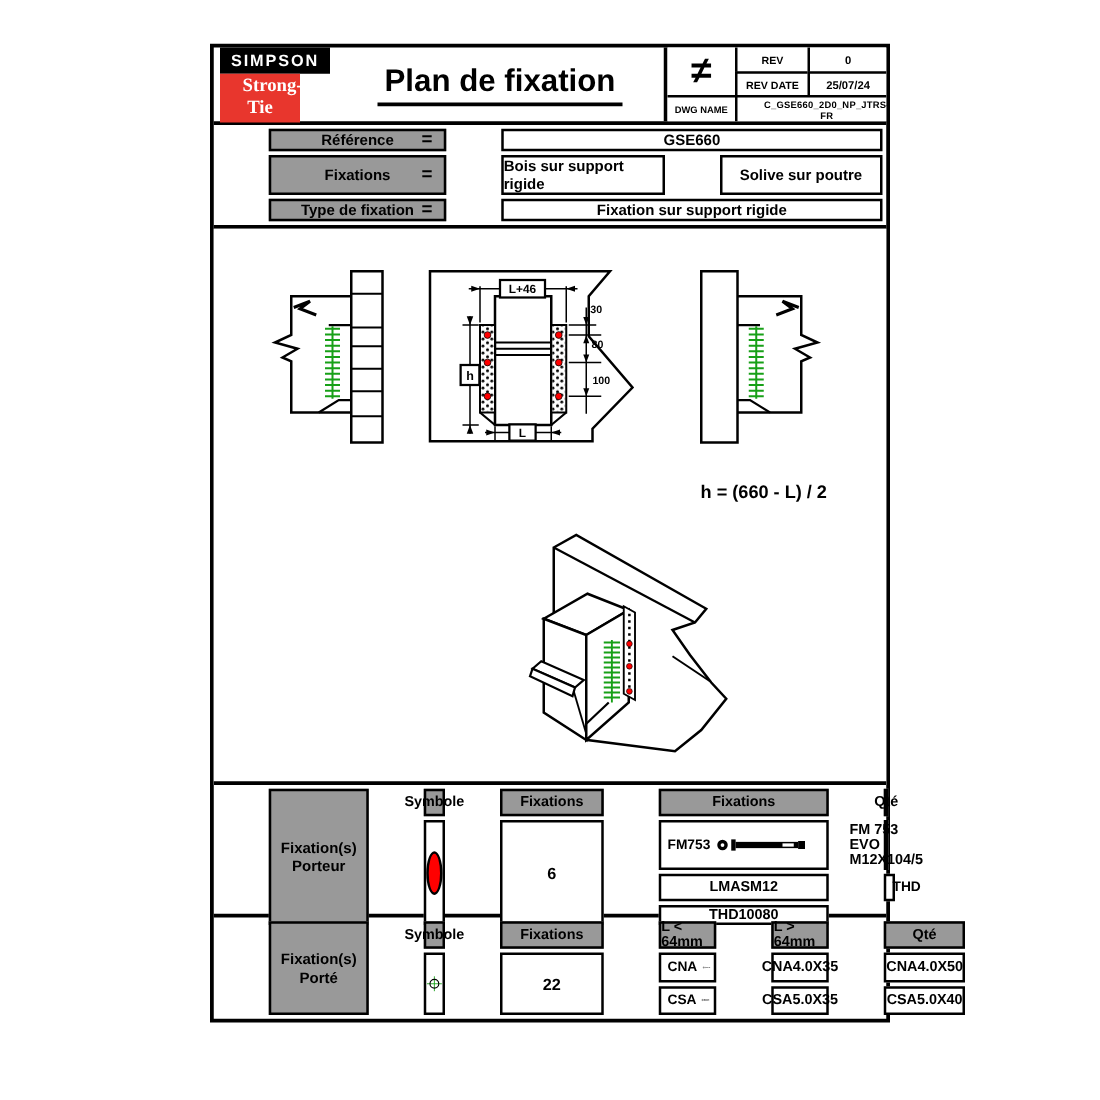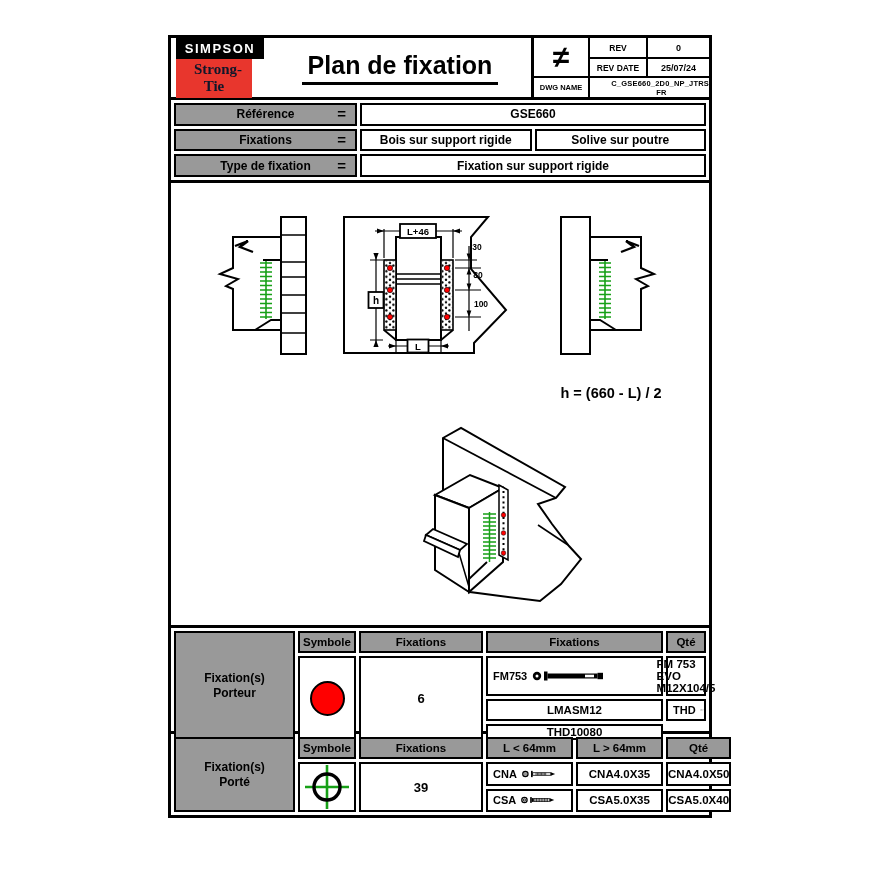--- a/index.html
+++ b/index.html
@@ -4,35 +4,35 @@
 <style>
   * { margin:0; padding:0; box-sizing:border-box; }
   html,body { width:880px; height:880px; background:#fff; font-family:"Liberation Sans",sans-serif; }
   .page { position:relative; width:880px; height:880px; background:#fff; overflow:hidden; }
   .doc { position:absolute; left:168px; top:35px; width:544px; height:783px; border:3px solid #000; background:#fff; }
 
   
   .sec-header { height:62px; border-bottom:3px solid #000; display:flex; }
   .logo-wrap { width:98px; padding:3px 0 3px 5px; display:flex; flex-direction:column; justify-content:center; }
   .logo-black { background:#000; color:#fff; font-size:13px; font-weight:bold; letter-spacing:1.5px; text-align:center; padding:3px 2px; width:88px; }
-  .logo-red { background:#e8362d; color:#0f172a; font-family:"Liberation Serif",serif; font-size:15px; font-weight:bold; text-align:center; padding:2px 18px 3px; width:76px; }
+  .logo-red { background:#e8362d; color:#ffffff; font-family:"Liberation Serif",serif; font-size:15px; font-weight:bold; text-align:center; padding:2px 18px 3px; width:64px; }
   .title-wrap { flex:1; display:flex; align-items:center; justify-content:center; }
   .doc-title { font-size:25px; font-weight:bold; border-bottom:3px solid #000; padding:0 6px 2px;text-align:right; }
   .rev-block { width:178px; border-left:3px solid #000; display:grid;
     grid-template-columns:54px 58px 1fr; grid-template-rows:19px 19px 1fr; }
   .rt { display:flex; align-items:center; justify-content:center; font-weight:bold; background:#fff; }
   .proj-cell { grid-row:1/3; grid-column:1; font-size:30px; line-height:1; }
   .bl { border-left:2px solid #000; } .bt { border-top:2px solid #000;text-align:center; }
   .rt-lab { font-size:8.5px; } .rt-val { font-size:9px; }
   .dwg-lab { font-size:7.5px; } .dwg-val { grid-column:2/4; font-size:7.5px; letter-spacing:.2px;padding-left:24px; }
 
   
   .sec-info { height:83px; border-bottom:3px solid #000; display:grid; grid-template-rows:1fr 1fr 1fr; gap:3px; padding:3px; }
   .info-row { display:grid; grid-template-columns:183px 1fr; gap:3px; }
-  .cell { border:2px solid #000; background:#fff; display:flex; align-items:center; justify-content:center; font-weight:bold; font-size:12px; }
+  .cell { border:2px solid #000; background:#fff; display:flex; align-items:center; justify-content:center; font-weight:bold; font-size:12px;margin-left:41px; }
   .gcell { background:#999; }
   .lblcell { position:relative; }
   .lblcell .eq { position:absolute; right:9px; top:50%; transform:translateY(-54%); font-size:15px; font-weight:bold; }
   .split2 { display:grid; grid-template-columns:1fr 1fr; gap:3px; }
 
   
   .sec-canvas { height:445px; border-bottom:3px solid #000; position:relative; background:#fff; }
   .sec-canvas svg { display:block; }
   text { font-family:"Liberation Sans",sans-serif; font-weight:bold; fill:#000; }
 
@@ -290,17 +290,17 @@
           <rect x="16" y="4.5" width="2.6" height="9" fill="#000"></rect>
           <rect x="18.6" y="6" width="2.4" height="6" fill="#000"></rect>
           <rect x="21" y="7" width="26" height="4" fill="none" stroke="#000" stroke-width="1.3"></rect>
           <path d="M23.5 6 V12 M26 6 V12 M28.5 6 V12 M31 6 V12 M33.5 6 V12 M36 6 V12 M38.5 6 V12 M41 6 V12 M43.5 6 V12" stroke="#000" stroke-width="1.1"></path>
           <polygon points="47,6.3 54,9 47,11.7" fill="#000"></polygon>
         </svg>
       </div>
       <div class="cell name-cell">CSA5.0X35</div>
       <div class="cell name-cell">CSA5.0X40</div>
 
-      <div class="cell qty-cell" style="grid-row:2/4">39</div>
+      <div class="cell qty-cell" style="grid-row:2/4">22</div>
     </div>
 
   </div>
 </div>
 
 </body></html>

